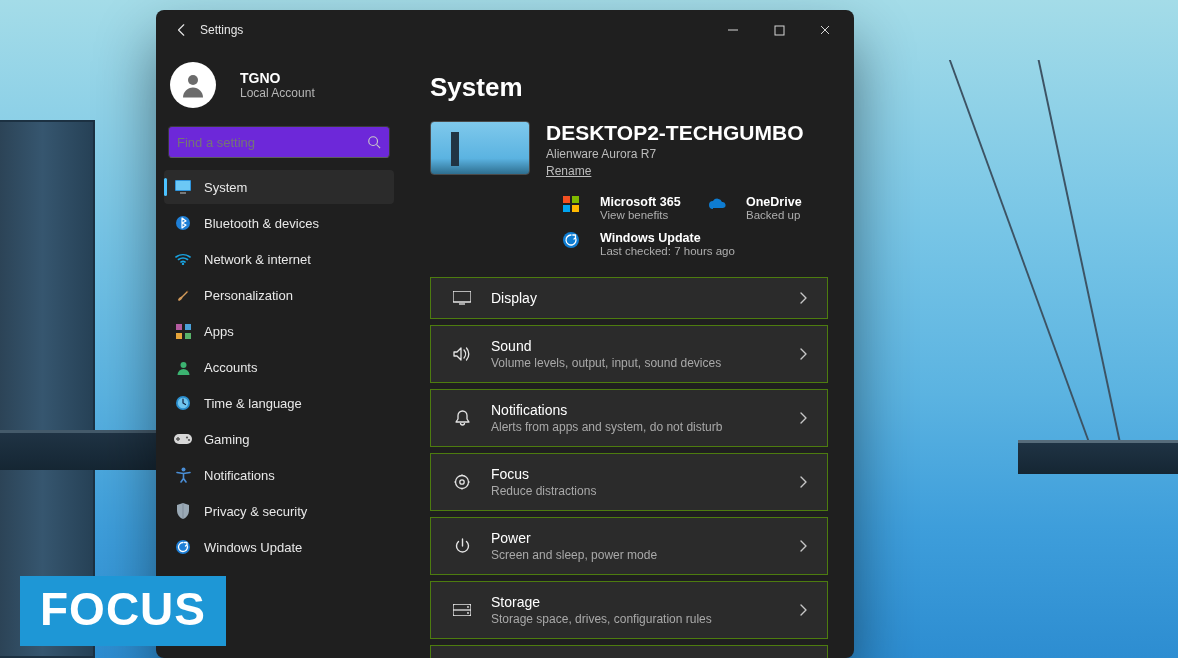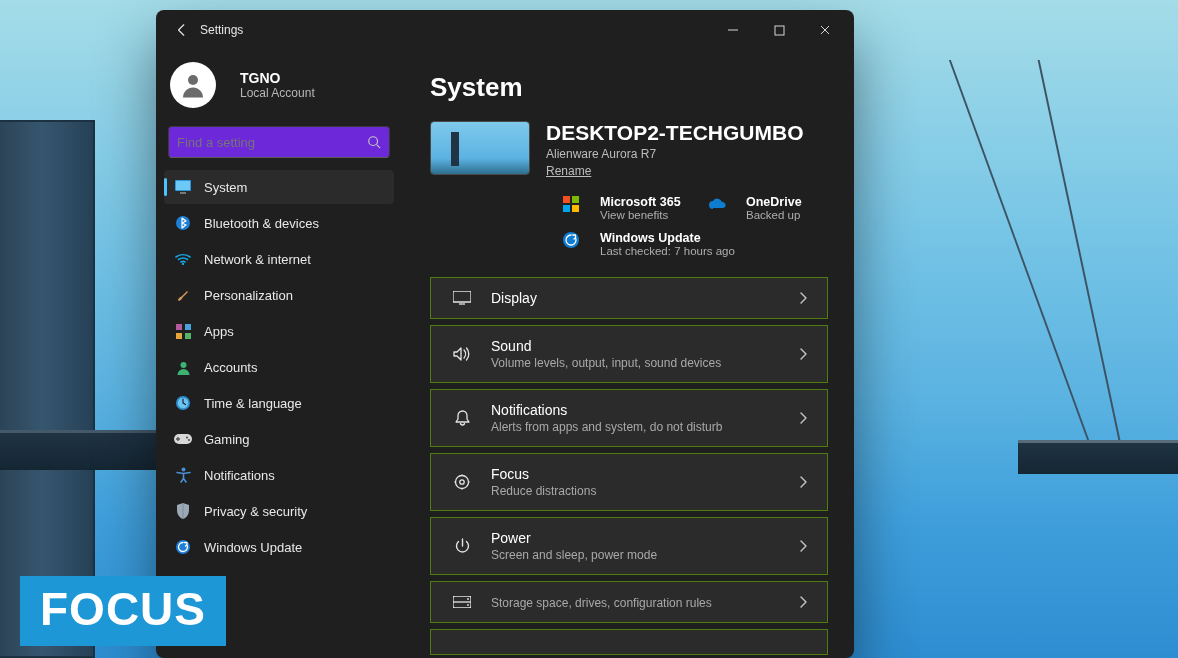--- a/index.html
+++ b/index.html
@@ -380,20 +380,21 @@
           <div class="setrow">
             <span class="set-ico">
               <svg width="18" height="12" viewBox="0 0 18 12">
                 <rect x="0" y="0" width="18" height="12" rx="2" stroke="#e5e5e5" stroke-width="1.3" fill="none"></rect>
                 <path d="M0 6h18" stroke="#e5e5e5" stroke-width="1.3"></path>
                 <circle cx="15" cy="3" r=".9" fill="#e5e5e5"></circle>
                 <circle cx="15" cy="9" r=".9" fill="#e5e5e5"></circle>
               </svg>
             </span>
             <div class="set-text">
+              <div class="set-title">Storage</div>
               <div class="set-sub">Storage space, drives, configuration rules</div>
             </div>
             <span class="chev">
               <svg width="8" height="12" viewBox="0 0 8 12">
                 <path d="M2 1l5 5-5 5" stroke="#c7c7c7" stroke-width="1.4" fill="none" stroke-linecap="round" stroke-linejoin="round"></path>
               </svg>
             </span>
           </div>
           <div class="setrow"></div>
         </div>

